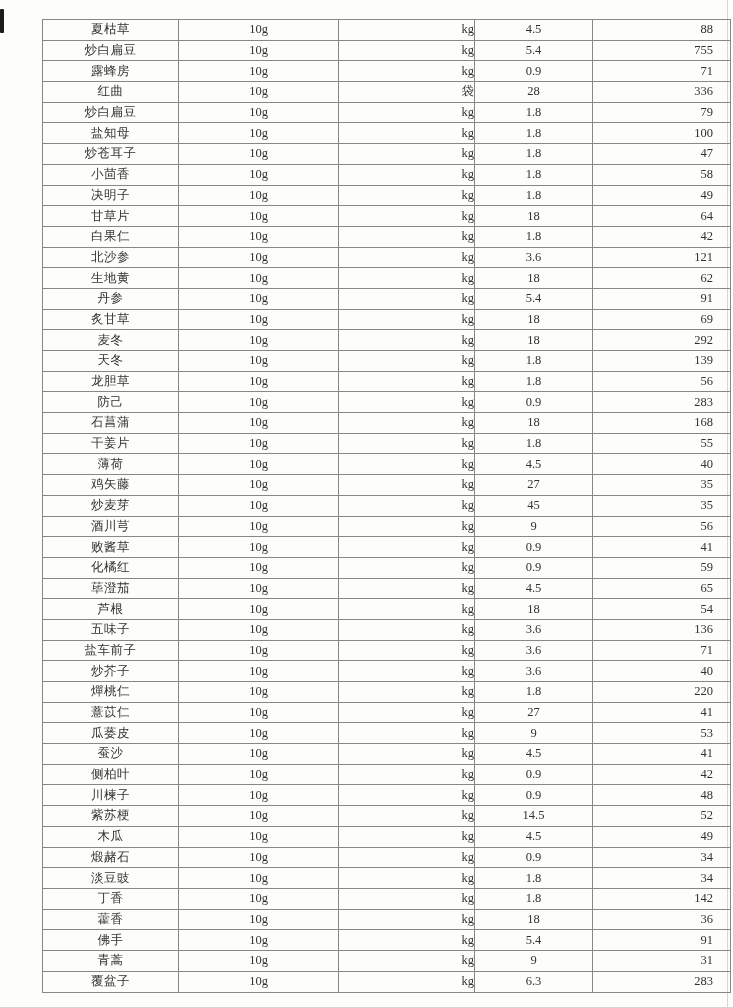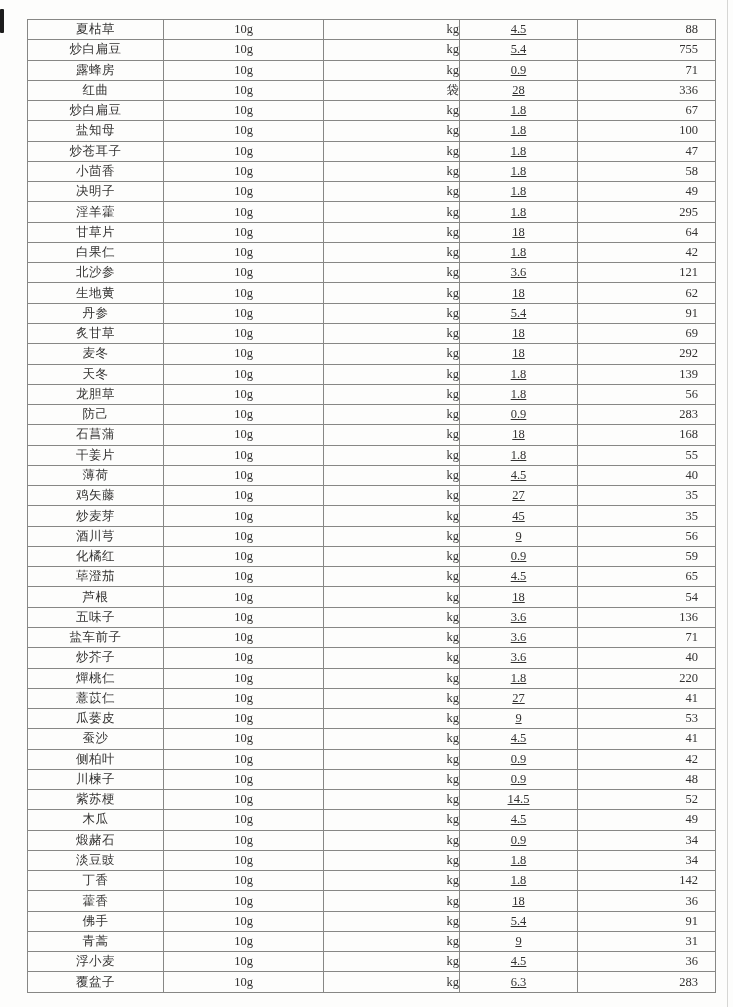--- a/index.html
+++ b/index.html
@@ -24,40 +24,40 @@
     filter: blur(0.4px);
   }
   .page-edge-line {
     position: absolute;
     left: 727px; top: 0;
     width: 1px; height: 1007px;
     background: #d6d6d4;
   }
   table.price-table {
     position: absolute;
-    left: 27px; top: 19px;
+    left: 42px; top: 19px;
     width: 688px;
     height: 974px;
     border-collapse: collapse;
     table-layout: fixed;
   }
   table.price-table td {
     border: 1px solid #878785;
     font-size: 12.5px;
     color: #333231;
     text-align: center;
     vertical-align: middle;
     padding: 0;
     overflow: hidden;
     white-space: nowrap;
   }
   table.price-table td.c-name   { width: 136px; letter-spacing: 0.5px; }
   table.price-table td.c-dose   { width: 160px; }
   table.price-table td.c-unit   { width: 136px; text-align: right; }
-  table.price-table td.c-value  { width: 118px; text-decoration: underline; }
+  table.price-table td.c-value  { width: 118px; }
   table.price-table td.c-amount {
     width: 138px;
     text-align: right;
     padding-right: 17px;
   }
 </style>
 </head>
 <body>
 
 <div class="page">
@@ -93,21 +93,21 @@
         <td class="c-dose">10g</td>
         <td class="c-unit">袋</td>
         <td class="c-value">28</td>
         <td class="c-amount">336</td>
       </tr>
         <tr style="">
         <td class="c-name">炒白扁豆</td>
         <td class="c-dose">10g</td>
         <td class="c-unit">kg</td>
         <td class="c-value">1.8</td>
-        <td class="c-amount">67</td>
+        <td class="c-amount">79</td>
       </tr>
         <tr style="">
         <td class="c-name">盐知母</td>
         <td class="c-dose">10g</td>
         <td class="c-unit">kg</td>
         <td class="c-value">1.8</td>
         <td class="c-amount">100</td>
       </tr>
         <tr style="">
         <td class="c-name">炒苍耳子</td>
@@ -122,27 +122,20 @@
         <td class="c-unit">kg</td>
         <td class="c-value">1.8</td>
         <td class="c-amount">58</td>
       </tr>
         <tr style="">
         <td class="c-name">决明子</td>
         <td class="c-dose">10g</td>
         <td class="c-unit">kg</td>
         <td class="c-value">1.8</td>
         <td class="c-amount">49</td>
-      </tr>
-        <tr style="">
-        <td class="c-name">淫羊藿</td>
-        <td class="c-dose">10g</td>
-        <td class="c-unit">kg</td>
-        <td class="c-value">1.8</td>
-        <td class="c-amount">295</td>
       </tr>
         <tr style="">
         <td class="c-name">甘草片</td>
         <td class="c-dose">10g</td>
         <td class="c-unit">kg</td>
         <td class="c-value">18</td>
         <td class="c-amount">64</td>
       </tr>
         <tr style="">
         <td class="c-name">白果仁</td>
@@ -243,20 +236,27 @@
         <td class="c-amount">35</td>
       </tr>
         <tr style="">
         <td class="c-name">酒川芎</td>
         <td class="c-dose">10g</td>
         <td class="c-unit">kg</td>
         <td class="c-value">9</td>
         <td class="c-amount">56</td>
       </tr>
         <tr style="">
+        <td class="c-name">败酱草</td>
+        <td class="c-dose">10g</td>
+        <td class="c-unit">kg</td>
+        <td class="c-value">0.9</td>
+        <td class="c-amount">41</td>
+      </tr>
+        <tr style="">
         <td class="c-name">化橘红</td>
         <td class="c-dose">10g</td>
         <td class="c-unit">kg</td>
         <td class="c-value">0.9</td>
         <td class="c-amount">59</td>
       </tr>
         <tr style="">
         <td class="c-name">荜澄茄</td>
         <td class="c-dose">10g</td>
         <td class="c-unit">kg</td>
@@ -381,27 +381,20 @@
         <td class="c-unit">kg</td>
         <td class="c-value">5.4</td>
         <td class="c-amount">91</td>
       </tr>
         <tr style="">
         <td class="c-name">青蒿</td>
         <td class="c-dose">10g</td>
         <td class="c-unit">kg</td>
         <td class="c-value">9</td>
         <td class="c-amount">31</td>
-      </tr>
-        <tr style="">
-        <td class="c-name">浮小麦</td>
-        <td class="c-dose">10g</td>
-        <td class="c-unit">kg</td>
-        <td class="c-value">4.5</td>
-        <td class="c-amount">36</td>
       </tr>
         <tr style="">
         <td class="c-name">覆盆子</td>
         <td class="c-dose">10g</td>
         <td class="c-unit">kg</td>
         <td class="c-value">6.3</td>
         <td class="c-amount">283</td>
       </tr>
     </tbody>
   </table>

